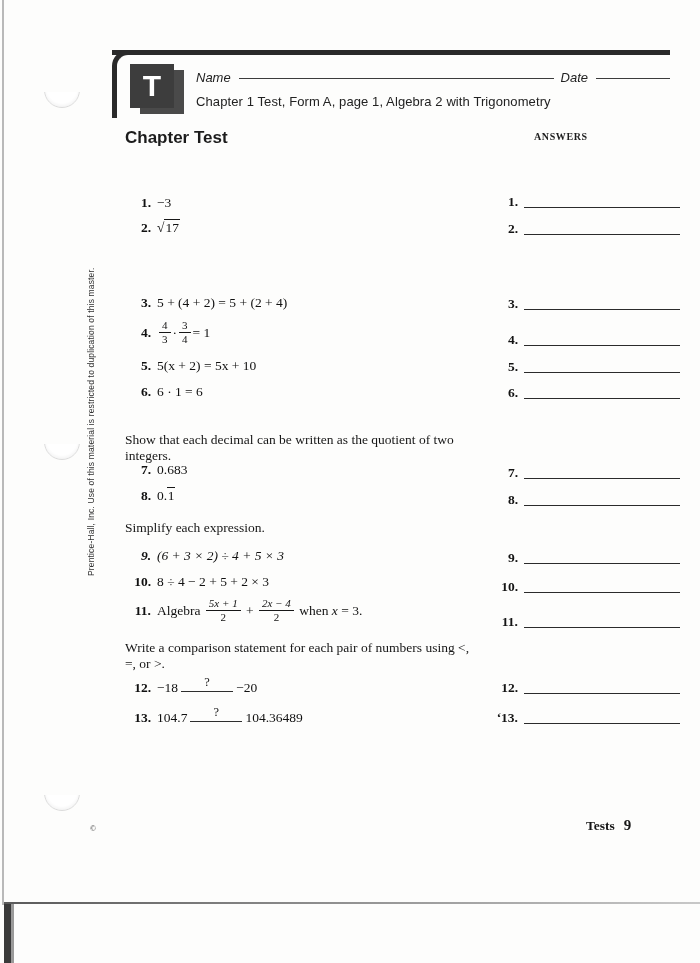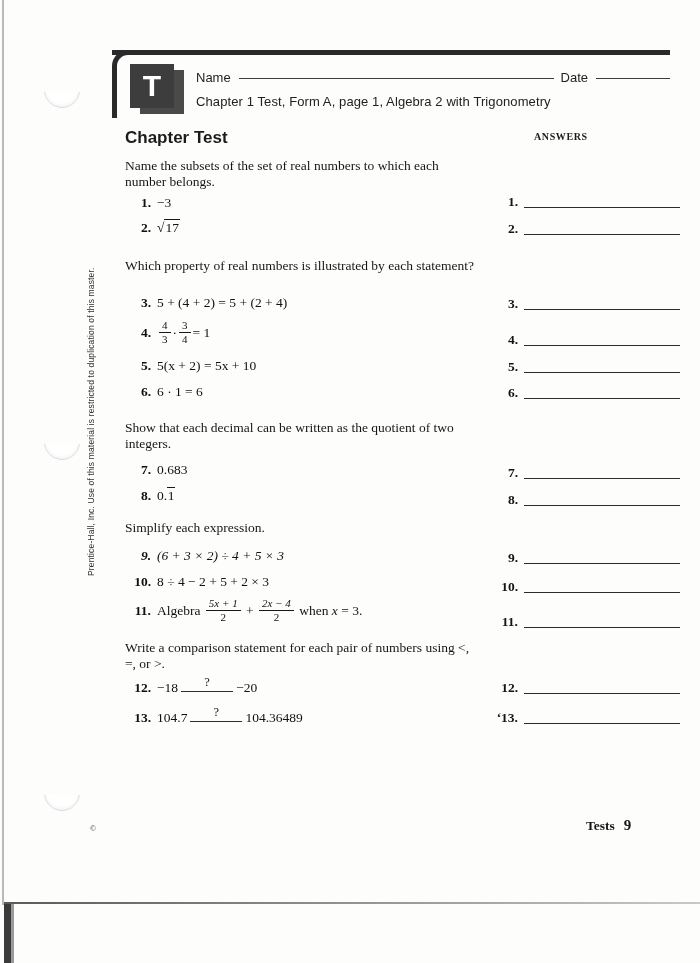--- a/index.html
+++ b/index.html
@@ -120,21 +120,21 @@
   .name-row {
     position: absolute;
     left: 196px; top: 70px;
     width: 474px;
     display: flex;
     align-items: baseline;
     font-family: "Liberation Sans", sans-serif;
     font-size: 13px;
     color: #222;
   }
-  .name-row .lbl { white-space: nowrap; }
+  .name-row .lbl { white-space: nowrap; font-style: italic; }
   .rule-line {
     height: 0;
     border-bottom: 1.5px solid #3c3c3c;
     position: relative;
     top: -3px;
   }
   .name-rule { flex: 1 1 auto; margin: 0 7px 0 8px; }
   .date-rule { width: 74px; margin-left: 8px; }
 
   .subtitle {
@@ -323,23 +323,21 @@
     <span class="rule-line name-rule"></span>
     <span class="lbl">Date</span>
     <span class="rule-line date-rule"></span>
   </div>
 
   <div class="subtitle">Chapter 1 Test, Form A, page 1, Algebra 2 with Trigonometry</div>
 
   <div class="chapter-title">Chapter Test</div>
   <div class="answers-title">ANSWERS</div>
 
-  <div class="directions" style="top:158px;">Name the subsets of the set of real numbers to which each number belongs.</div>
-  <div class="directions" style="top:258px;">Which property of real numbers is illustrated by each statement?</div>
-  <div class="directions" style="top:420px;">Show that each decimal can be written as the quotient of two integers.</div>
+  <div class="directions" style="top:432px;">Show that each decimal can be written as the quotient of two integers.</div>
   <div class="directions" style="top:640px;">Write a comparison statement for each pair of numbers using &lt;, =, or &gt;.</div>
   <div class="directions" style="top:520px;">Simplify each expression.</div>
 
   <div class="qitem" style="top:195px;">
     <span class="qnum">1.</span><span class="qbody">−3</span>
   </div>
 
   <div class="qitem" style="top:220px;">
     <span class="qnum">2.</span><span class="qbody radical"><span>√</span><span class="radicand">17</span></span>
   </div>

